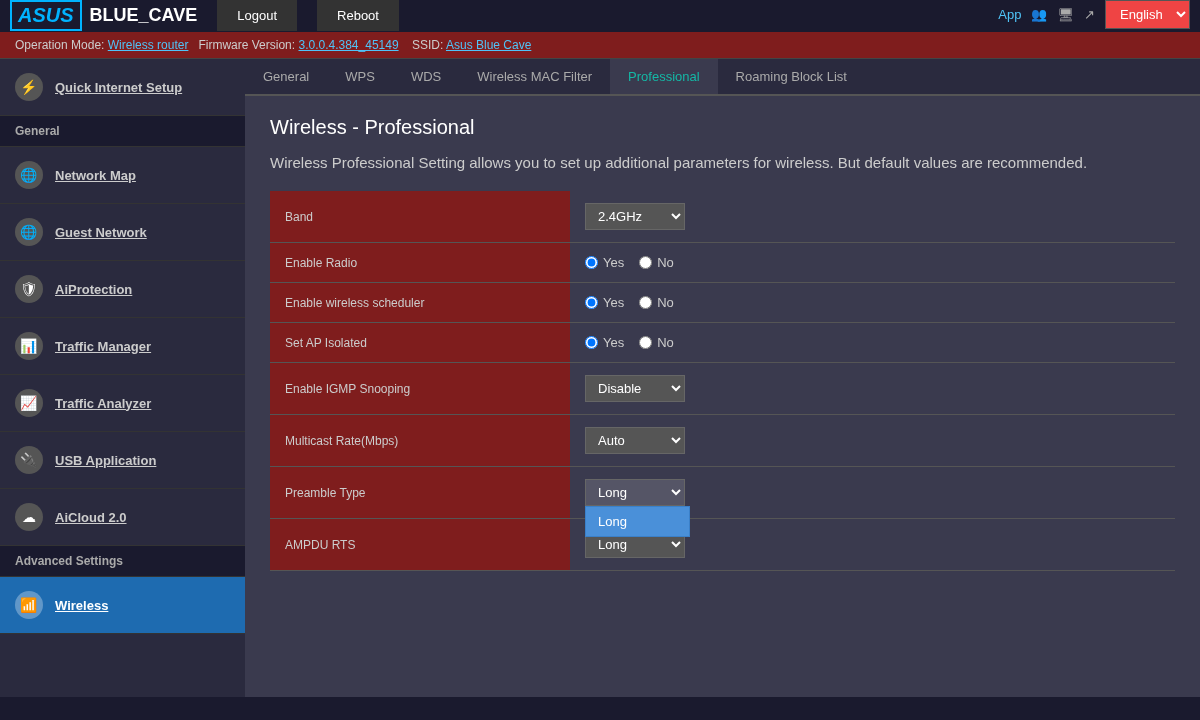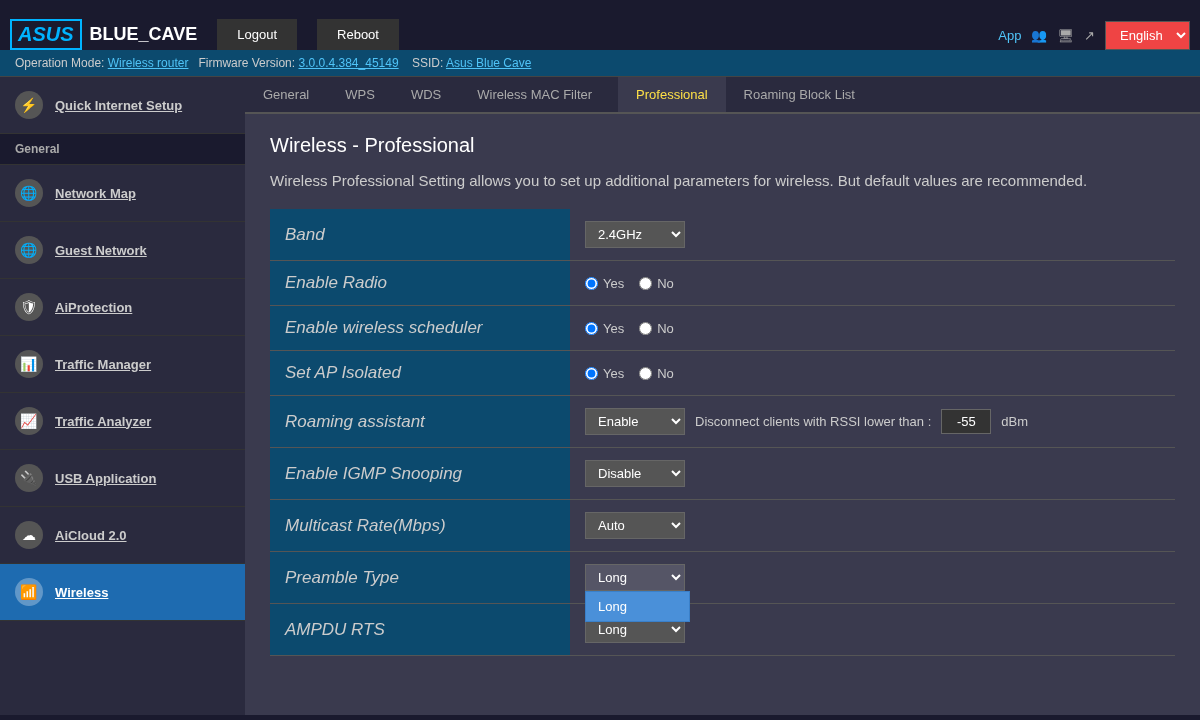--- a/index.html
+++ b/index.html
@@ -1,29 +1,29 @@
 <!DOCTYPE html>
 <html><head>
   <meta charset="utf-8">
   <style>
     * { margin: 0; padding: 0; box-sizing: border-box; }
     body { width: 1200px; height: 720px; font-family: Arial, sans-serif; font-size: 13px; background: #1a1a2e; overflow: hidden; }
 
     
-    .header { background: #1a1a2e; height: 50px; display: flex; align-items: flex-end; padding: 0 10px; gap: 20px; }
+    .header { background: #1a1a2e; height: 32px; display: flex; align-items: flex-start; padding: 0 10px; gap: 20px; }
     .logo { display: flex; align-items: center; gap: 8px; }
     .logo-asus { color: #00b3ff; font-size: 20px; font-weight: bold; font-style: italic; border: 2px solid #00b3ff; padding: 2px 6px; }
     .router-name { color: white; font-size: 18px; font-weight: bold; }
     .header-btn { background: #333; color: white; border: none; padding: 8px 20px; font-size: 13px; cursor: pointer; }
     .header-right { margin-left: auto; display: flex; align-items: center; gap: 10px; }
     .lang-select { background: #ef4444; color: white; border: 1px solid #555; padding: 5px 10px; font-size: 13px; cursor: pointer; }
     .header-icon { color: #aaa; cursor: pointer; }
 
     
-    .sub-header { background: #0c4a6e; padding: 6px 15px; color: #ccc; font-size: 12px; display: flex; justify-content: space-between; align-items: center; border-bottom: 1px solid #444; }
+    .sub-header { background: #7f1d1d; padding: 6px 15px; color: #ccc; font-size: 12px; display: flex; justify-content: space-between; align-items: center; border-bottom: 1px solid #444; }
     .sub-header a { color: #4fc3f7; text-decoration: underline; }
     .app-link { color: #4fc3f7; cursor: pointer; }
 
     
     .layout { display: flex; height: calc(720px - 50px - 32px); }
 
     
     .sidebar { width: 245px; background: #2a2a3e; flex-shrink: 0; overflow-y: auto; }
     .sidebar-item { display: flex; align-items: center; gap: 12px; padding: 14px 15px; color: #ccc; cursor: pointer; border-bottom: 1px solid #333; }
     .sidebar-item.active { background: #1e6bb0; color: white; }
@@ -35,32 +35,32 @@
     
     .quick-setup { display: flex; align-items: center; gap: 12px; padding: 14px 15px; color: #ccc; cursor: pointer; border-bottom: 1px solid #333; }
     .quick-setup .icon { width: 28px; height: 28px; border-radius: 50%; background: #555; display: flex; align-items: center; justify-content: center; color: white; font-size: 14px; }
 
     
     .main { flex: 1; background: #3a3a4e; display: flex; flex-direction: column; overflow: hidden; }
 
     
     .tabs { display: flex; background: #2a2a3e; border-bottom: 2px solid #555; }
     .tab { padding: 10px 18px; color: #aaa; cursor: pointer; border: none; background: transparent; font-size: 13px; white-space: nowrap; }
-    .tab.active { background: #3a3a4e; color: #fde047; border-top: 2px solid #4fc3f7; margin-top: -2px; margin-left: 8px; }
+    .tab.active { background: #3a3a4e; color: #14b8a6; border-top: 2px solid #4fc3f7; margin-top: -2px; }
 
     
     .page-content { padding: 20px 25px; overflow-y: auto; flex: 1; }
     .page-title { color: white; font-size: 20px; margin-bottom: 15px; }
     .page-desc { color: #ccc; font-size: 15px; margin-bottom: 20px; }
 
     
     .settings-table { width: 100%; border-collapse: collapse; }
     .settings-table tr { border-bottom: 1px solid #555; }
     .settings-table td { padding: 12px 15px; vertical-align: middle; }
-    .settings-table td:first-child { background: #0c4a6e; color: #ccc; width: 300px; font-size: 17px; font-style: italic; }
+    .settings-table td:first-child { background: #7f1d1d; color: #ccc; width: 300px; font-size: 12px; }
     .settings-table td:last-child { background: #3a3a4e; color: #ccc; }
 
     
     .form-select { background: #555; color: white; border: 1px solid #666; padding: 4px 8px; font-size: 13px; cursor: pointer; min-width: 100px; }
     .radio-group { display: flex; align-items: flex-end; gap: 15px; }
     .radio-group label { display: flex; align-items: center; gap: 5px; cursor: pointer; color: #ccc; }
     .radio-group input[type="radio"] { cursor: pointer; }
 
     
     .roaming-row { display: flex; align-items: center; gap: 10px; }
@@ -133,20 +133,21 @@
     </div>
     <div class="sidebar-item">
       <div class="icon">🔌</div>
       <span class="sidebar-label">USB Application</span>
     </div>
     <div class="sidebar-item">
       <div class="icon">☁</div>
       <span class="sidebar-label">AiCloud 2.0</span>
     </div>
 
+    <div class="sidebar-section-label">Advanced Settings</div>
 
     <div class="sidebar-item active">
       <div class="icon">📶</div>
       <span class="sidebar-label">Wireless</span>
     </div>
   </div>
 
   <div class="main">
 
     <div class="tabs">
@@ -210,34 +211,20 @@
                 <label>
                   <input type="radio" name="ap_isolated" checked="" style=""> Yes
                 </label>
                 <label>
                   <input type="radio" name="ap_isolated" style=""> No
                 </label>
               </div>
             </td>
           </tr>
 
-          <tr>
-            <td>Roaming assistant</td>
-            <td>
-              <div class="roaming-row">
-                <select class="form-select">
-                  <option>Enable</option>
-                  <option>Disable</option>
-                </select>
-                <span>Disconnect clients with RSSI lower than :</span>
-                <input type="text" class="rssi-input" value="-55" style="">
-                <span>dBm</span>
-              </div>
-            </td>
-          </tr>
 
           <tr>
             <td>Enable IGMP Snooping</td>
             <td>
               <select class="form-select">
                 <option>Disable</option>
                 <option>Enable</option>
               </select>
             </td>
           </tr>

